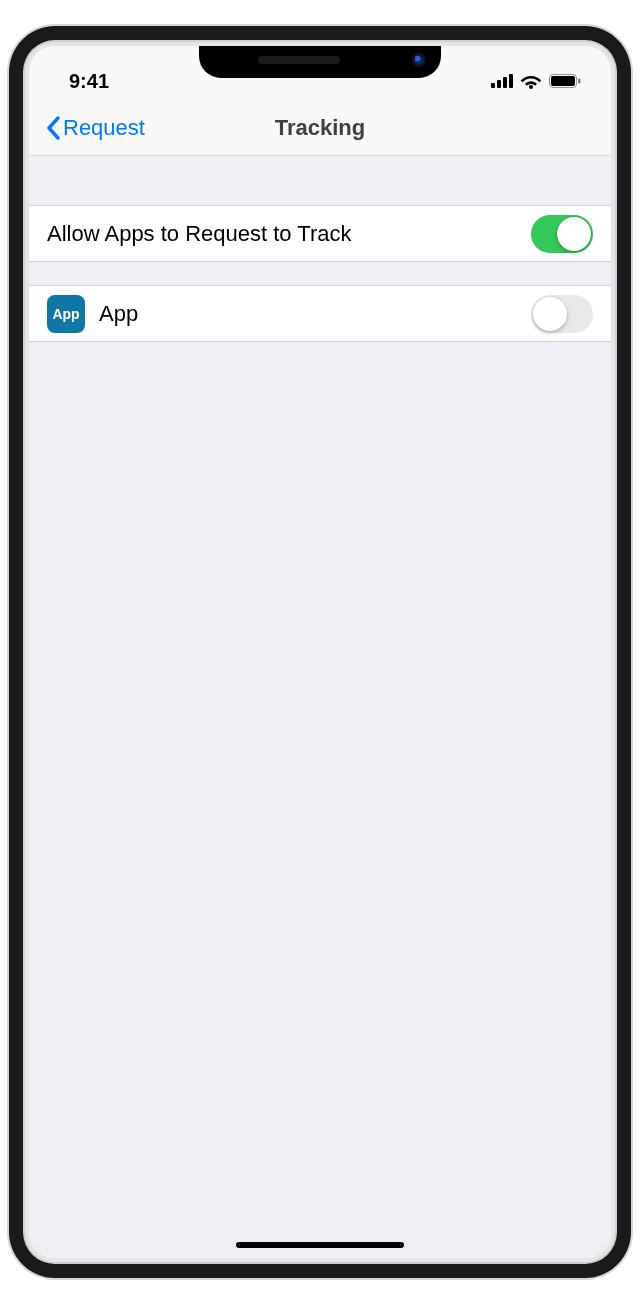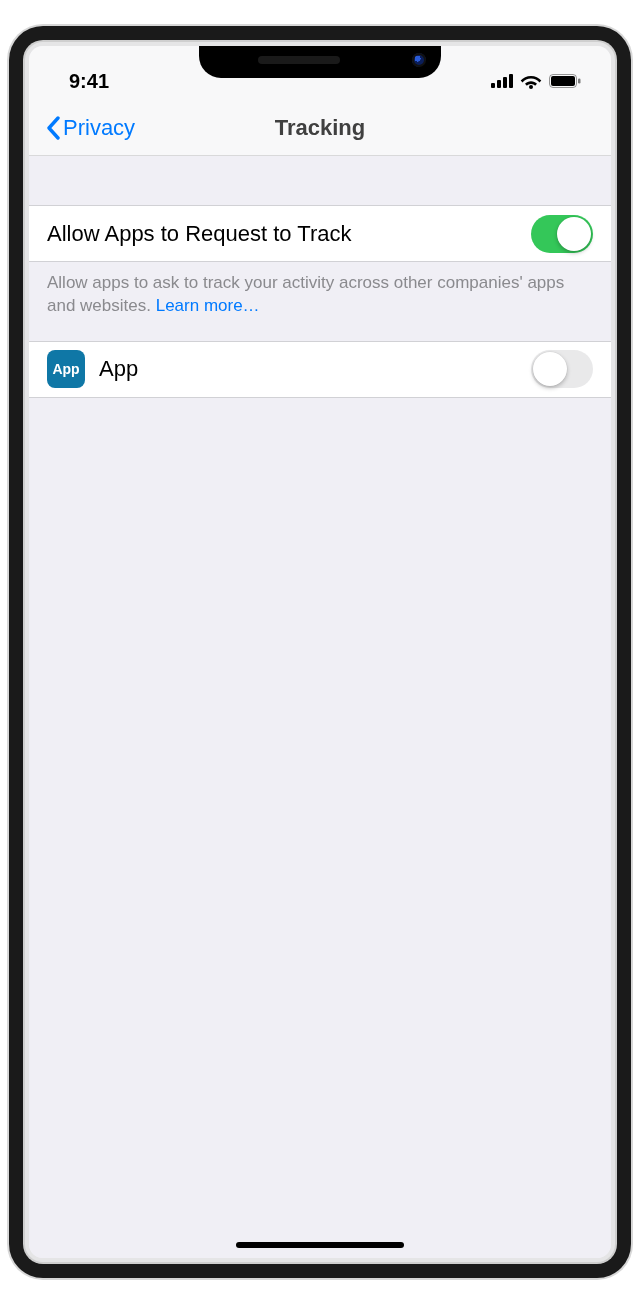--- a/index.html
+++ b/index.html
@@ -6,21 +6,21 @@
     body {
       width: 640px; height: 1304px;
       background: #fff;
       font-family: -apple-system, "Helvetica Neue", Helvetica, Arial, sans-serif;
       display: flex; align-items: center; justify-content: center;
     }
     
     .device {
       width: 590px; height: 1220px;
       background: #f2f2f7;
-      border-radius: 18px;
+      border-radius: 30px;
       border: 4px solid #e5e5e6;
       box-shadow:
         0 0 0 2px #cfcfcf,
         0 0 0 16px #1a1a1a,
         0 0 0 18px #d7d7d7;
       position: relative;
       overflow: hidden;
     }
 
     
@@ -140,38 +140,35 @@
         <rect x="29" y="4.5" width="2.5" height="5" rx="1.25" fill="#000" fill-opacity="0.5"></rect>
       </svg>
     </span>
   </div>
 
   <div class="nav-bar">
     <div class="nav-back">
       <svg width="16" height="24" viewBox="0 0 14 24">
         <path d="M12 2 L3 12 L12 22" stroke="#007aff" stroke-width="3.4" fill="none" stroke-linecap="round" stroke-linejoin="round"></path>
       </svg>
-      <span>Privacy</span>
+      <span>Request</span>
     </div>
     <div class="nav-title">Tracking</div>
   </div>
 
   <div class="content">
     <div class="group-top"></div>
 
     <div class="row">
       <span class="row-label">Allow Apps to Request to Track</span>
       <span class="switch switch-on">
         <span class="knob"></span>
       </span>
     </div>
 
-    <div class="footer-text">
-      <span>Allow apps to ask to track your activity across other companies' apps and websites. </span><span class="link">Learn more…</span>
-    </div>
 
     <div class="group-gap"></div>
 
     <div class="row">
       <span class="app-icon">App</span>
       <span class="row-label">App</span>
       <span class="switch switch-off">
         <span class="knob"></span>
       </span>
     </div>

